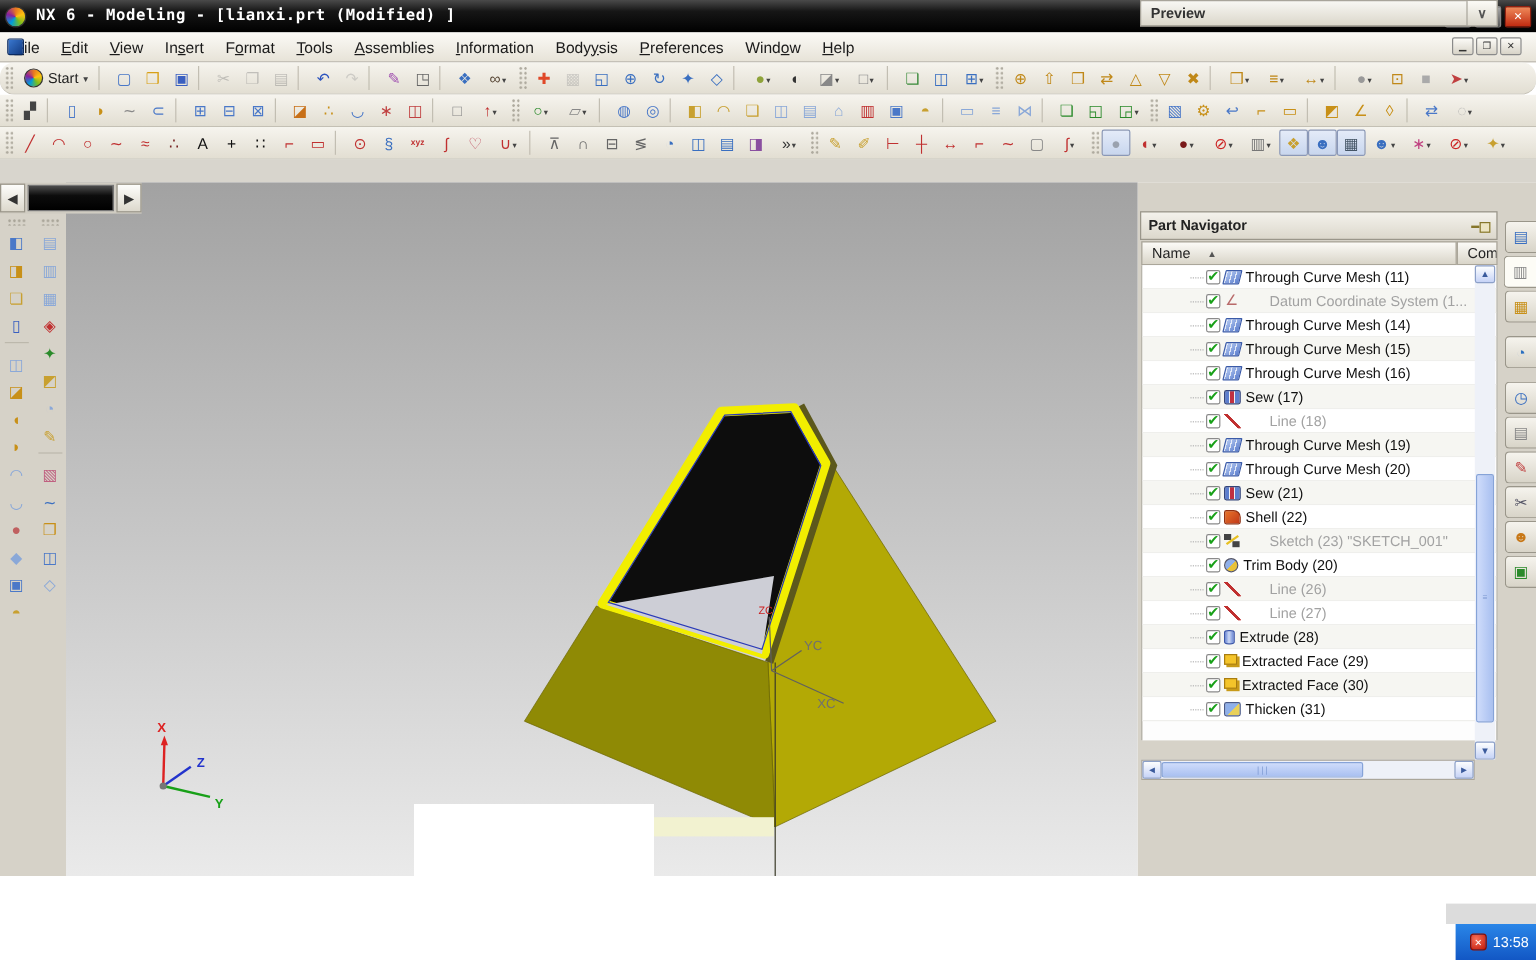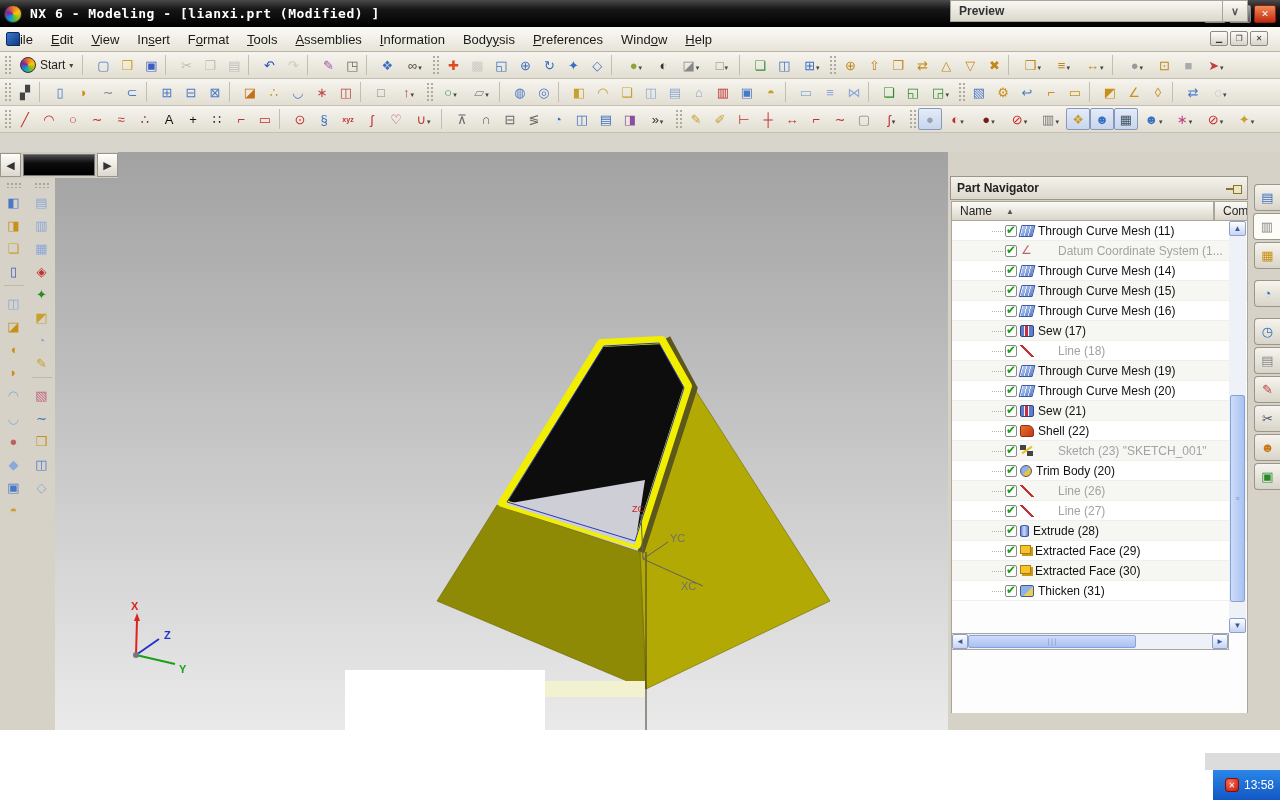--- a/index.html
+++ b/index.html
@@ -31,21 +31,21 @@
   .menu-item .u { text-decoration:underline; }
   #menu-winbtns { margin-left:auto; display:flex; margin-right:6px; }
   .mini-btn { width:18px; height:15px; margin-left:2px; border:1px solid #8a8a8a; border-radius:2px;
     background:linear-gradient(#fcfbf7,#d8d4c8); color:#333; font-size:8px;
     display:flex; align-items:center; justify-content:center; }
 
   
   .tbrow { position:absolute; left:0; width:1280px; height:27px;
     background:linear-gradient(#f6f4ee,#e2ded2); border-bottom:1px solid #c4c0b4;
     display:flex; align-items:center; padding-left:2px; }
-  #tb1 { top:52px; } #tb2 { top:79px; } #tb3 { top:106px; }
+  #tb1 { top:52px;border-radius:12px; } #tb2 { top:79px; } #tb3 { top:106px; }
   .tb-start { display:flex; align-items:center; gap:4px; padding:1px 7px; font-size:12px; color:#222; }
   .tb-start .nx-logo { width:16px; height:16px; }
   .tb-start::after { content:"▾"; font-size:8px; color:#444; }
   .tb-item { width:24px; height:22px; display:flex; align-items:center; justify-content:center; flex:none; }
   .tb-item .g { font-style:normal; font-size:13px; line-height:1; }
   .tb-item .dda { display:none; }
   .tb-item.dd { width:31px; }
   .tb-item.dd .dda { display:inline-block; font-style:normal; }
   .tb-item.dd .dda::after { content:"▾"; font-size:7px; color:#444; margin-left:1px; }
   .tb-item.dis { opacity:.38; }
@@ -86,21 +86,21 @@
     display:flex; align-items:center; font-size:12px; font-weight:bold; color:#222; padding:0 6px; }
   .pin { width:15px; height:9px; position:relative; margin-left:auto; }
   .pin::before { content:""; position:absolute; left:0; top:4px; width:7px; height:2px; background:#86762a; }
   .pin::after { content:""; position:absolute; left:7px; top:1px; width:7px; height:7px;
     border:1px solid #86762a; background:#ece4c2; }
   #pn-colhead { position:absolute; left:951px; top:201px; width:297px; height:20px; display:flex; }
   .pn-col { background:linear-gradient(#fcfbf7,#d9d5c9); border:1px solid #aaa69a;
     font-size:12px; color:#222; display:flex; align-items:center; padding:0 8px; }
   .pn-col.name { width:263px; } .pn-col.comment { flex:1; overflow:hidden; }
   .sort-tri { font-size:8px; color:#555; margin-left:14px; }
-  #pn-list { position:absolute; left:951px; top:221px; width:297px; height:492px;
+  #pn-list { position:absolute; left:951px; top:221px; width:297px; height:396px;
     background:#fdfdfd; border-left:1px solid #aaa69a; border-right:1px solid #aaa69a; overflow:hidden; }
   .pn-row { display:flex; align-items:center; height:20px; padding-left:40px;
     border-bottom:1px solid #efefec; font-size:12px; color:#111; background:#fff; white-space:nowrap; }
   .pn-row:nth-child(even) { background:#f6f6f2; }
   .pn-row.dimmed .pn-label { color:#a2a2a2;margin-left:20px; }
   .pn-dots { width:11px; height:2px; border-bottom:1px dotted #b4b4b4; flex:none; margin-right:2px; }
   .pn-check { width:12px; height:12px; border:1px solid #8a8a8a; background:#fff; border-radius:2px;
     position:relative; flex:none; }
   .pn-check::after { content:"✔"; color:#18a018; font-size:12px; position:absolute; left:0; top:-3px; }
   .pni { display:inline-block; width:14px; height:12px; margin:0 4px 0 3px; position:relative; flex:none; }

